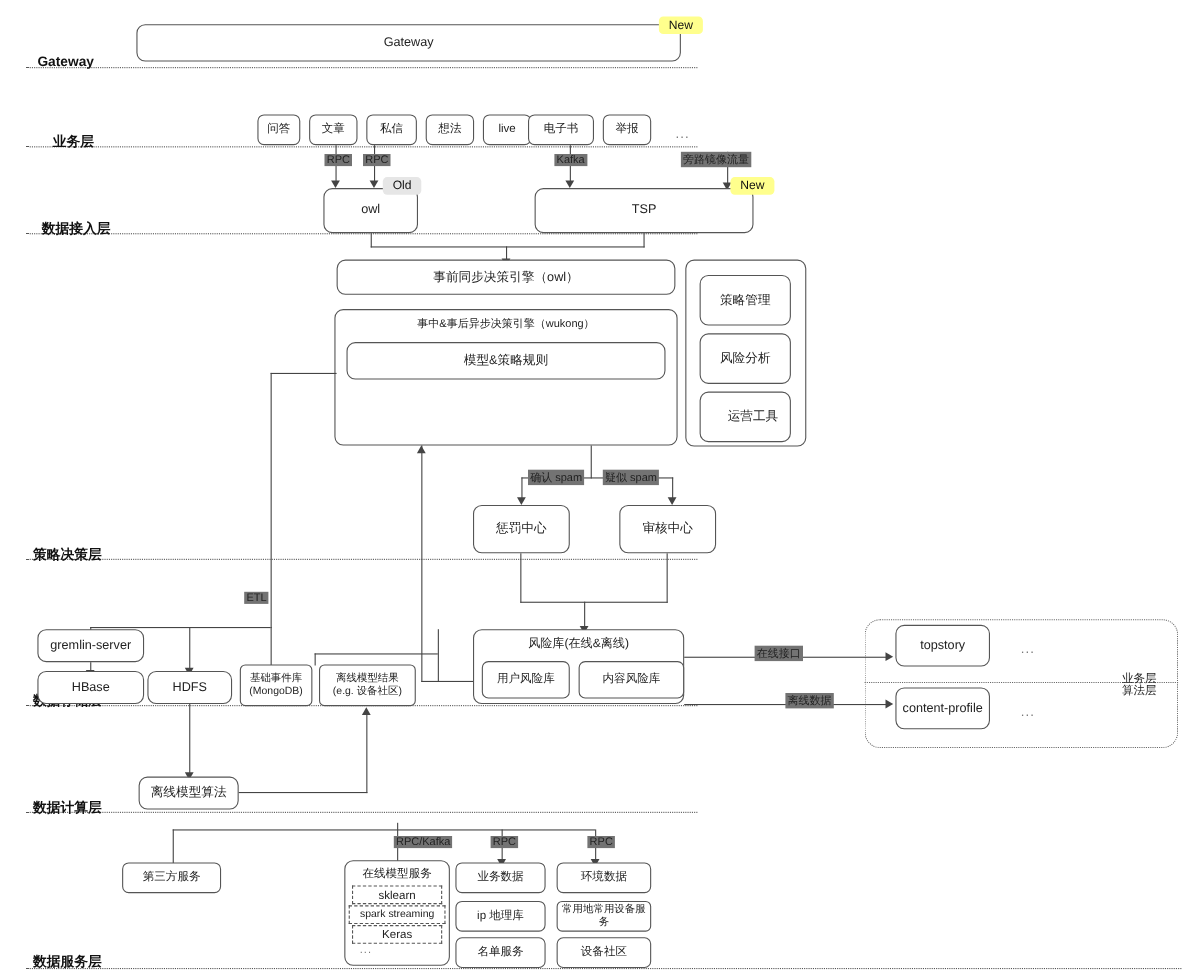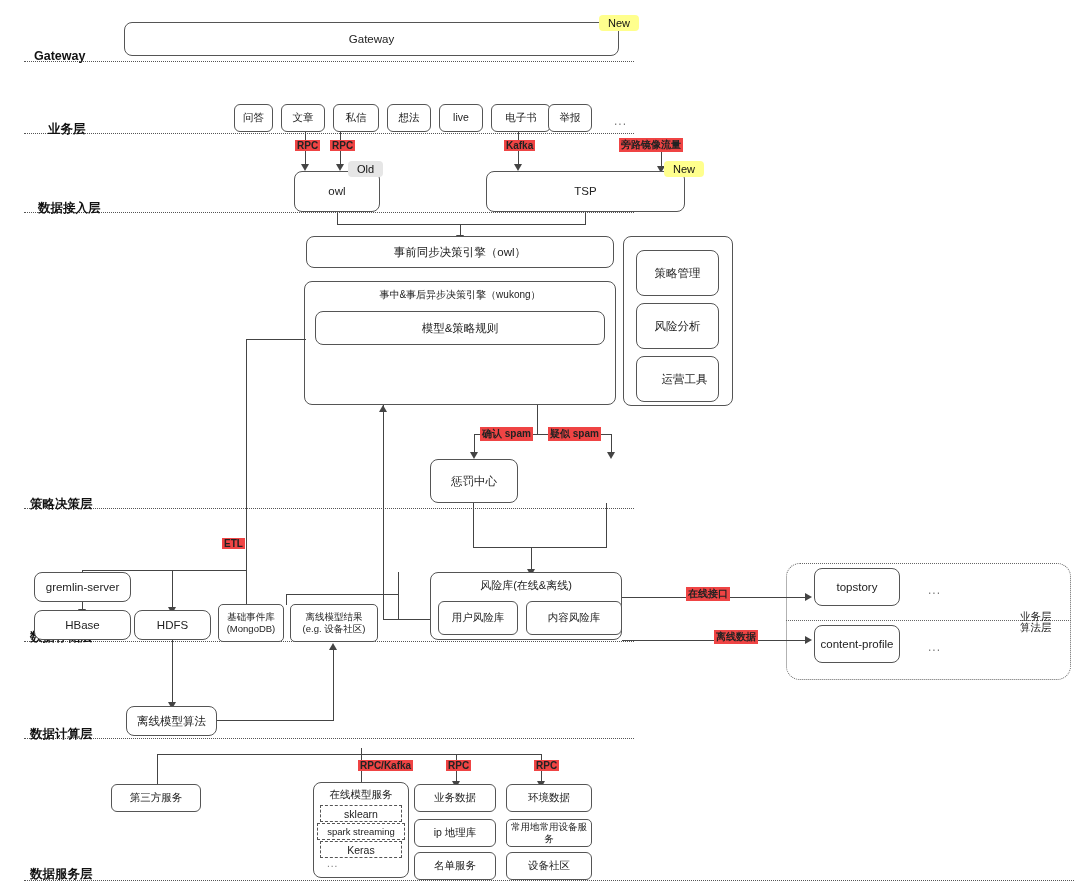--- a/index.html
+++ b/index.html
@@ -15,21 +15,21 @@
   .divider{position:absolute;border-top:1.6px dotted #555;height:0;}
   .line{position:absolute;background:#444;}
   .line.h{height:1.4px;}
   .line.v{width:1.4px;}
   .arrow-d{position:absolute;width:0;height:0;border-left:4.5px solid transparent;
            border-right:4.5px solid transparent;border-top:7px solid #444;}
   .arrow-r{position:absolute;width:0;height:0;border-top:4.5px solid transparent;
            border-bottom:4.5px solid transparent;border-left:7px solid #444;}
   .arrow-u{position:absolute;width:0;height:0;border-left:4.5px solid transparent;
            border-right:4.5px solid transparent;border-bottom:7px solid #444;}
-  .edge-label{position:absolute;font-size:10px;color:#222;white-space:nowrap;background:#ef4444;padding:0 2px;font-weight:bold;}
+  .edge-label{position:absolute;font-size:10px;color:#222;white-space:nowrap;background:#737373;padding:0 2px;}
   .badge{position:absolute;font-size:11px;border-radius:4px;padding:2px 9px;color:#111;}
   .badge.new{background:#ffff8d;}
   .badge.old{background:#e6e6e6;}
   .dashbox{position:absolute;border:1.6px dotted #666;border-radius:14px;box-sizing:border-box;}
   .dashinner{position:absolute;border:1.4px dashed #555;box-sizing:border-box;
              display:flex;align-items:center;justify-content:center;font-size:10.5px;}
   .ellipsis{position:absolute;font-size:12px;color:#777;letter-spacing:1px;}
   .side-label{position:absolute;font-size:10.5px;color:#222;}
 </style>
 </head>
@@ -54,21 +54,21 @@
   <div class="layer-label" style="left:30px;top:866px;">数据服务层</div>
 
   <div class="box" style="left:124px;top:22px;width:495px;height:34px;">Gateway</div>
   <div class="badge new" style="left:599px;top:15px;">New</div>
 
   <div class="box small" style="left:234px;top:104px;width:39px;height:28px;">问答</div>
   <div class="box small" style="left:281px;top:104px;width:44px;height:28px;">文章</div>
   <div class="box small" style="left:333px;top:104px;width:46px;height:28px;">私信</div>
   <div class="box small" style="left:387px;top:104px;width:44px;height:28px;">想法</div>
   <div class="box small" style="left:439px;top:104px;width:44px;height:28px;">live</div>
-  <div class="box small" style="left:491px;top:104px;width:60px;height:28px;">电子书</div>
+  <div class="box small" style="left:480px;top:104px;width:60px;height:28px;">电子书</div>
   <div class="box small" style="left:548px;top:104px;width:44px;height:28px;text-align:center;">举报</div>
   <div class="ellipsis" style="left:614px;top:114px;">...</div>
 
   <div class="line v" style="left:305px;top:132px;height:34px;"></div>
   <div class="arrow-d" style="left:301px;top:164px;"></div>
   <div class="edge-label" style="left:295px;top:140px;">RPC</div>
 
   <div class="line v" style="left:340px;top:132px;height:34px;"></div>
   <div class="arrow-d" style="left:336px;top:164px;"></div>
   <div class="edge-label" style="left:330px;top:140px;">RPC</div>
@@ -108,20 +108,21 @@
   <div class="line v" style="left:537px;top:405px;height:30px;"></div>
   <div class="line h" style="left:474px;top:434px;width:138px;"></div>
   <div class="line v" style="left:474px;top:434px;height:22px;"></div>
   <div class="arrow-d" style="left:470px;top:452px;"></div>
   <div class="line v" style="left:611px;top:434px;height:22px;"></div>
   <div class="arrow-d" style="left:607px;top:452px;"></div>
   <div class="edge-label" style="left:480px;top:427px;">确认 spam</div>
   <div class="edge-label" style="left:548px;top:427px;">疑似 spam</div>
 
   <div class="box" style="left:430px;top:459px;width:88px;height:44px;">惩罚中心</div>
+  <div class="box" style="left:563px;top:459px;width:88px;height:44px;">审核中心</div>
 
   <div class="line v" style="left:473px;top:503px;height:45px;"></div>
   <div class="line v" style="left:606px;top:503px;height:45px;"></div>
   <div class="line h" style="left:473px;top:547px;width:134px;"></div>
   <div class="line v" style="left:531px;top:547px;height:25px;"></div>
   <div class="arrow-d" style="left:527px;top:569px;"></div>
 
   <div class="line v" style="left:383px;top:405px;height:215px;"></div>
   <div class="line h" style="left:383px;top:619px;width:49px;"></div>
   <div class="arrow-u" style="left:379px;top:405px;"></div>

